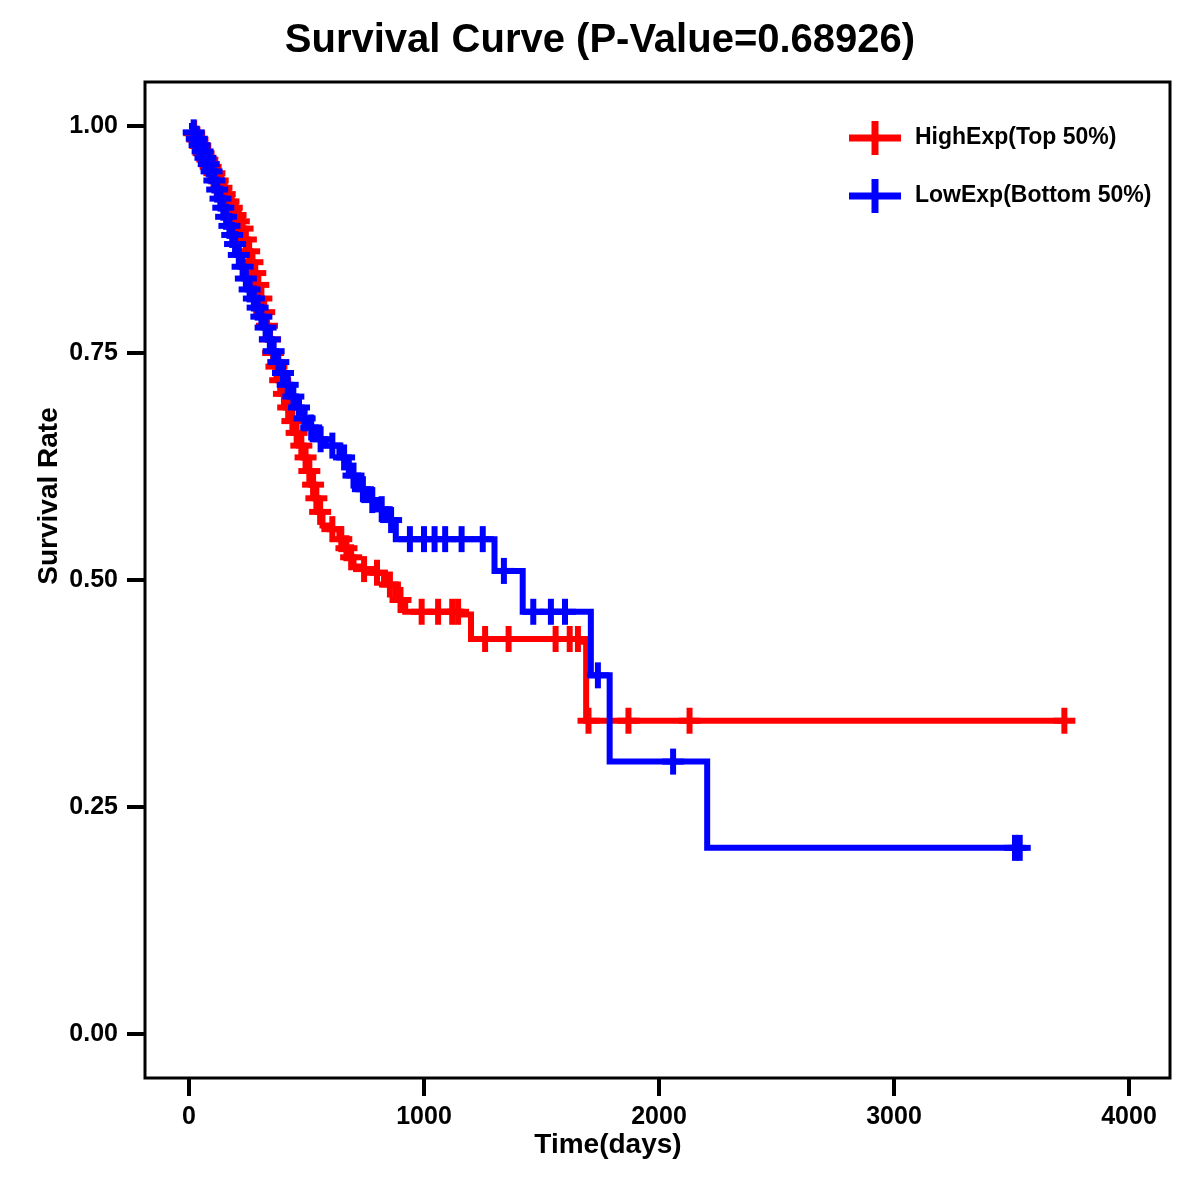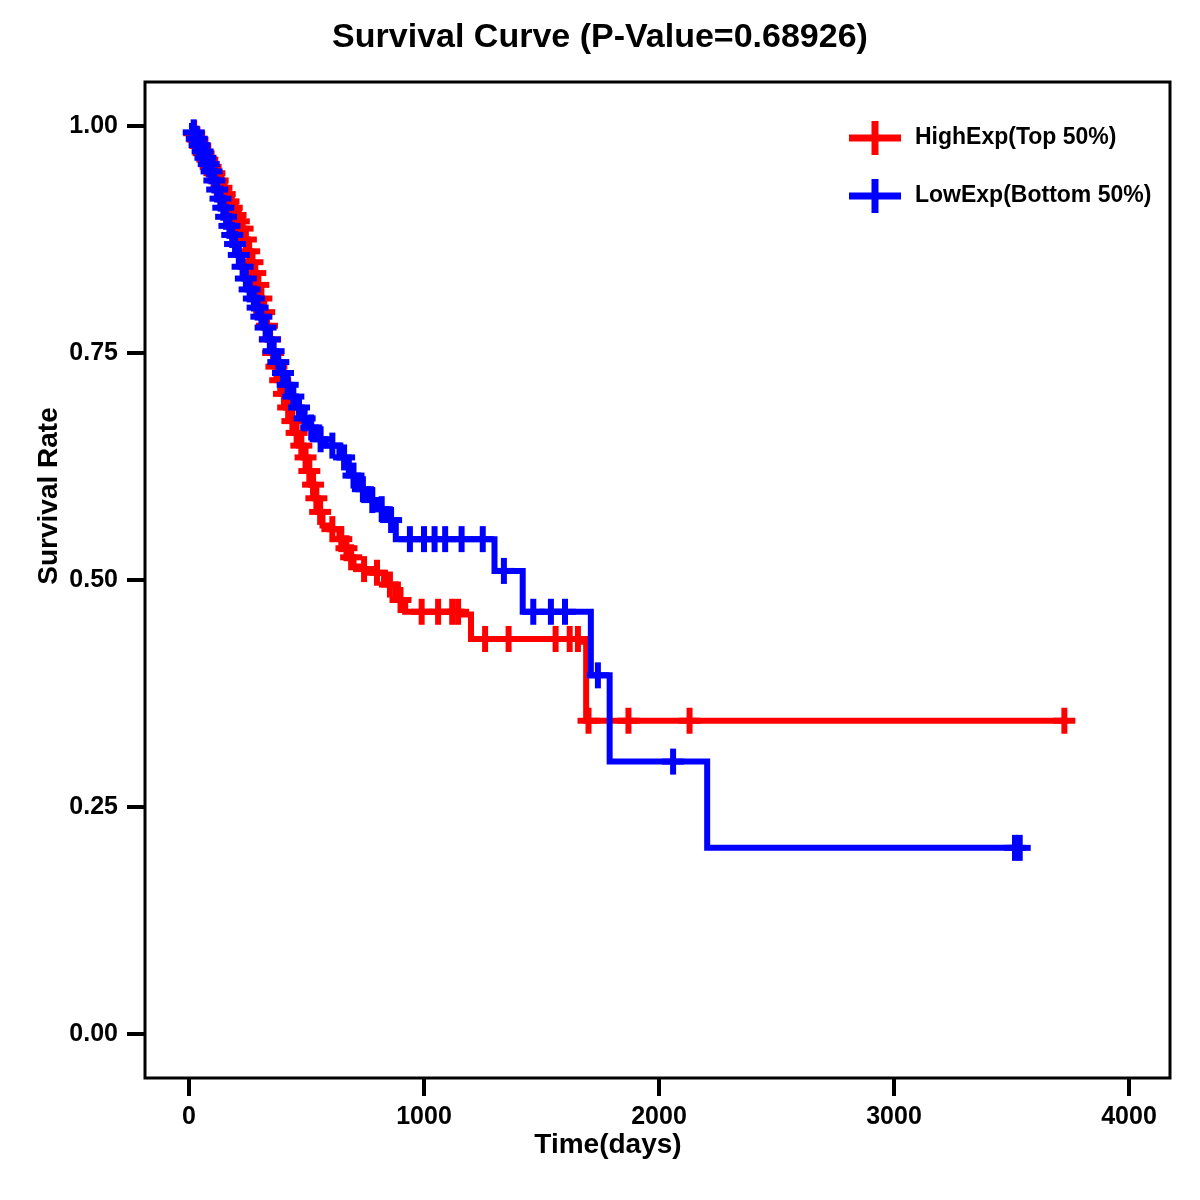--- a/index.html
+++ b/index.html
@@ -18,21 +18,21 @@
     width: 1200px;
     height: 1200px;
     background: #ffffff;
   }
   #chart-title {
     position: absolute;
     left: 0;
     top: 16px;
     width: 1200px;
     text-align: center;
-    font-size: 34px;
+    font-size: 40px;
     font-weight: bold;
     color: #000000;
     letter-spacing: 0px;
   }
   #ylabel {
     position: absolute;
     left: -52px;
     top: 480px;
     width: 200px;
     text-align: center;

